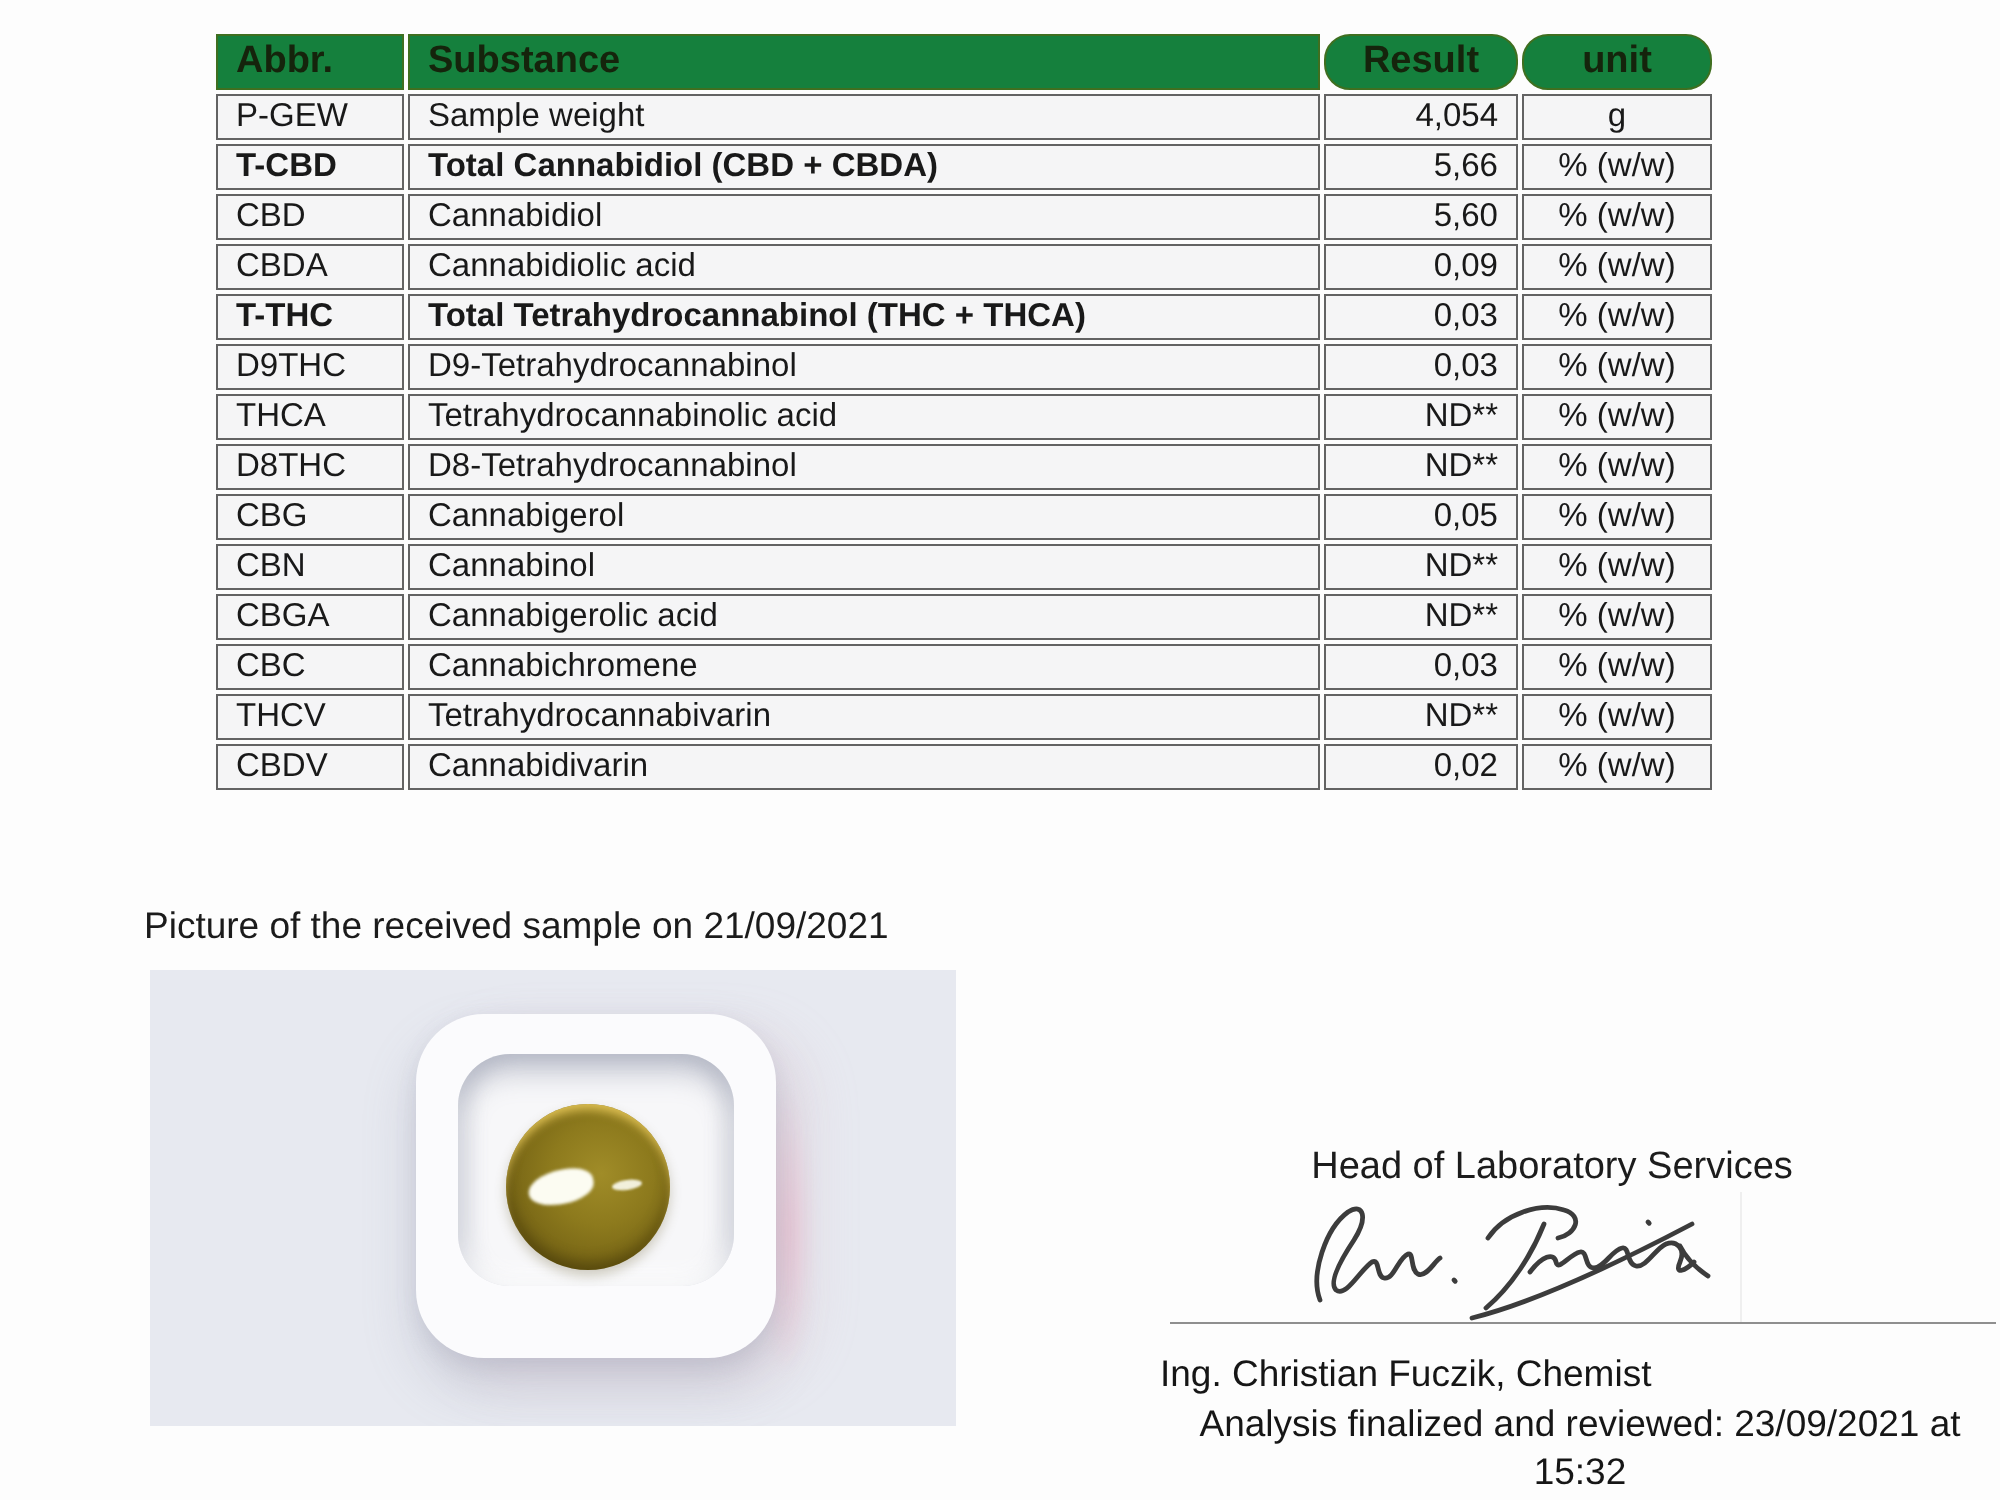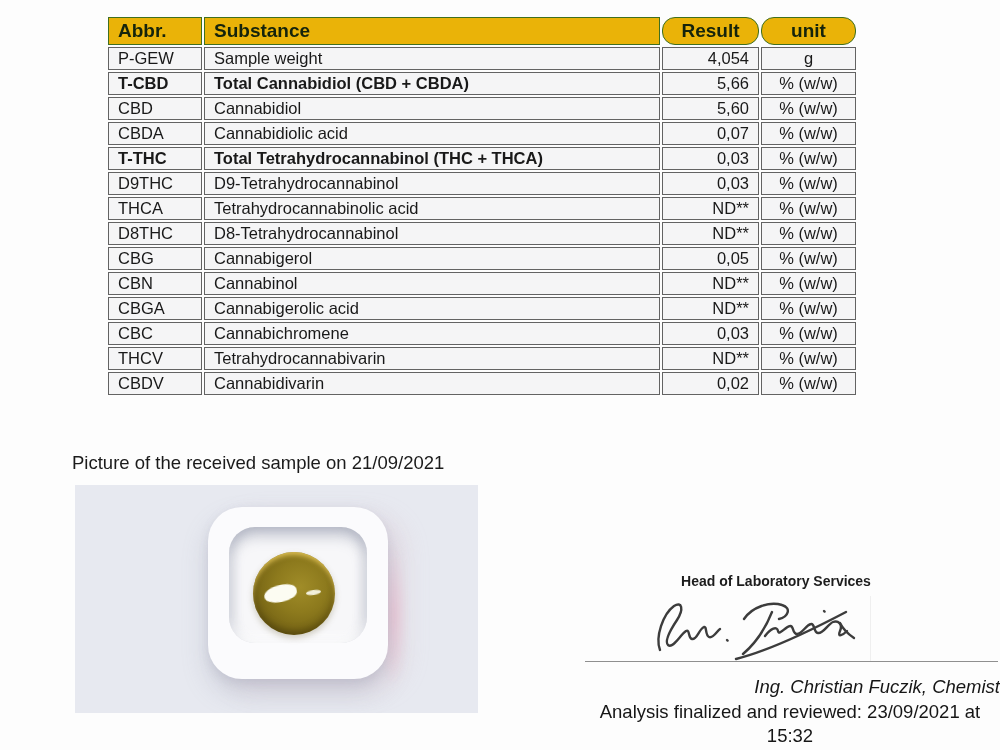--- a/index.html
+++ b/index.html
@@ -14,21 +14,21 @@
 
   
   .table-wrap{position:absolute;left:106px;top:15px;width:748px;}
   table.results{
     width:748px;
     table-layout:fixed;
     border-collapse:separate;
     border-spacing:2px;
   }
   table.results th{
-    background:#eab308;
+    background:#15803d;
     border:1px solid #3f6f20;
     color:#15240c;
     font-size:19px;
     font-weight:700;
     height:26px;
     padding:0 9px;
     white-space:nowrap;
   }
   th.h-left{text-align:left;}
   th.h-center{text-align:center;padding:0 2px;border-radius:13px;}
@@ -106,25 +106,25 @@
   .blob-glint{
     position:absolute;left:53px;top:38px;width:15px;height:5px;
     background:rgba(252,252,240,.9);
     border-radius:50%;
     transform:rotate(-8deg);
     filter:blur(.6px);
   }
 
   
   .sig-block{position:absolute;left:580px;top:566px;width:420px;height:184px;}
-  .sig-title{position:absolute;top:7px;left:0;width:392px;text-align:center;font-size:14px;color:#1c1c1c;font-weight:bold;}
+  .sig-title{position:absolute;top:7px;left:0;width:392px;text-align:center;font-size:19px;color:#1c1c1c;}
   .sig-bg{position:absolute;top:30px;left:76px;width:214px;height:65px;background:#fdfdfd;border-right:1px solid #efefef;border-bottom:1px solid #f3f3f3;}
   .sig-svg{position:absolute;top:28px;left:66px;width:238px;height:68px;}
   .sig-line{position:absolute;top:95px;left:5px;width:413px;border-top:1.5px solid #8f8f8f;}
-  .sig-name{position:absolute;top:110px;left:0;width:420px;text-align:right;font-size:18.5px;color:#161616;font-style:italic;}
+  .sig-name{position:absolute;top:110px;left:0;width:420px;text-align:left;font-size:18.5px;color:#161616;}
   .sig-final{position:absolute;top:134px;left:0;width:420px;text-align:center;font-size:18.5px;line-height:24px;color:#161616;}
 </style>
 </head>
 <body>
 
 <div class="table-wrap">
   <table class="results">
     <colgroup>
       <col style="width:94px">
         <col style="width:456px">
@@ -154,21 +154,21 @@
         </tr>
         <tr>
           <td class="col-abbr">CBD</td>
           <td class="col-substance">Cannabidiol</td>
           <td class="col-result">5,60</td>
           <td class="col-unit">% (w/w)</td>
         </tr>
         <tr>
           <td class="col-abbr">CBDA</td>
           <td class="col-substance">Cannabidiolic acid</td>
-          <td class="col-result">0,07</td>
+          <td class="col-result">0,09</td>
           <td class="col-unit">% (w/w)</td>
         </tr>
         <tr class="bold-row">
           <td class="col-abbr">T-THC</td>
           <td class="col-substance">Total Tetrahydrocannabinol (THC + THCA)</td>
           <td class="col-result">0,03</td>
           <td class="col-unit">% (w/w)</td>
         </tr>
         <tr>
           <td class="col-abbr">D9THC</td>

